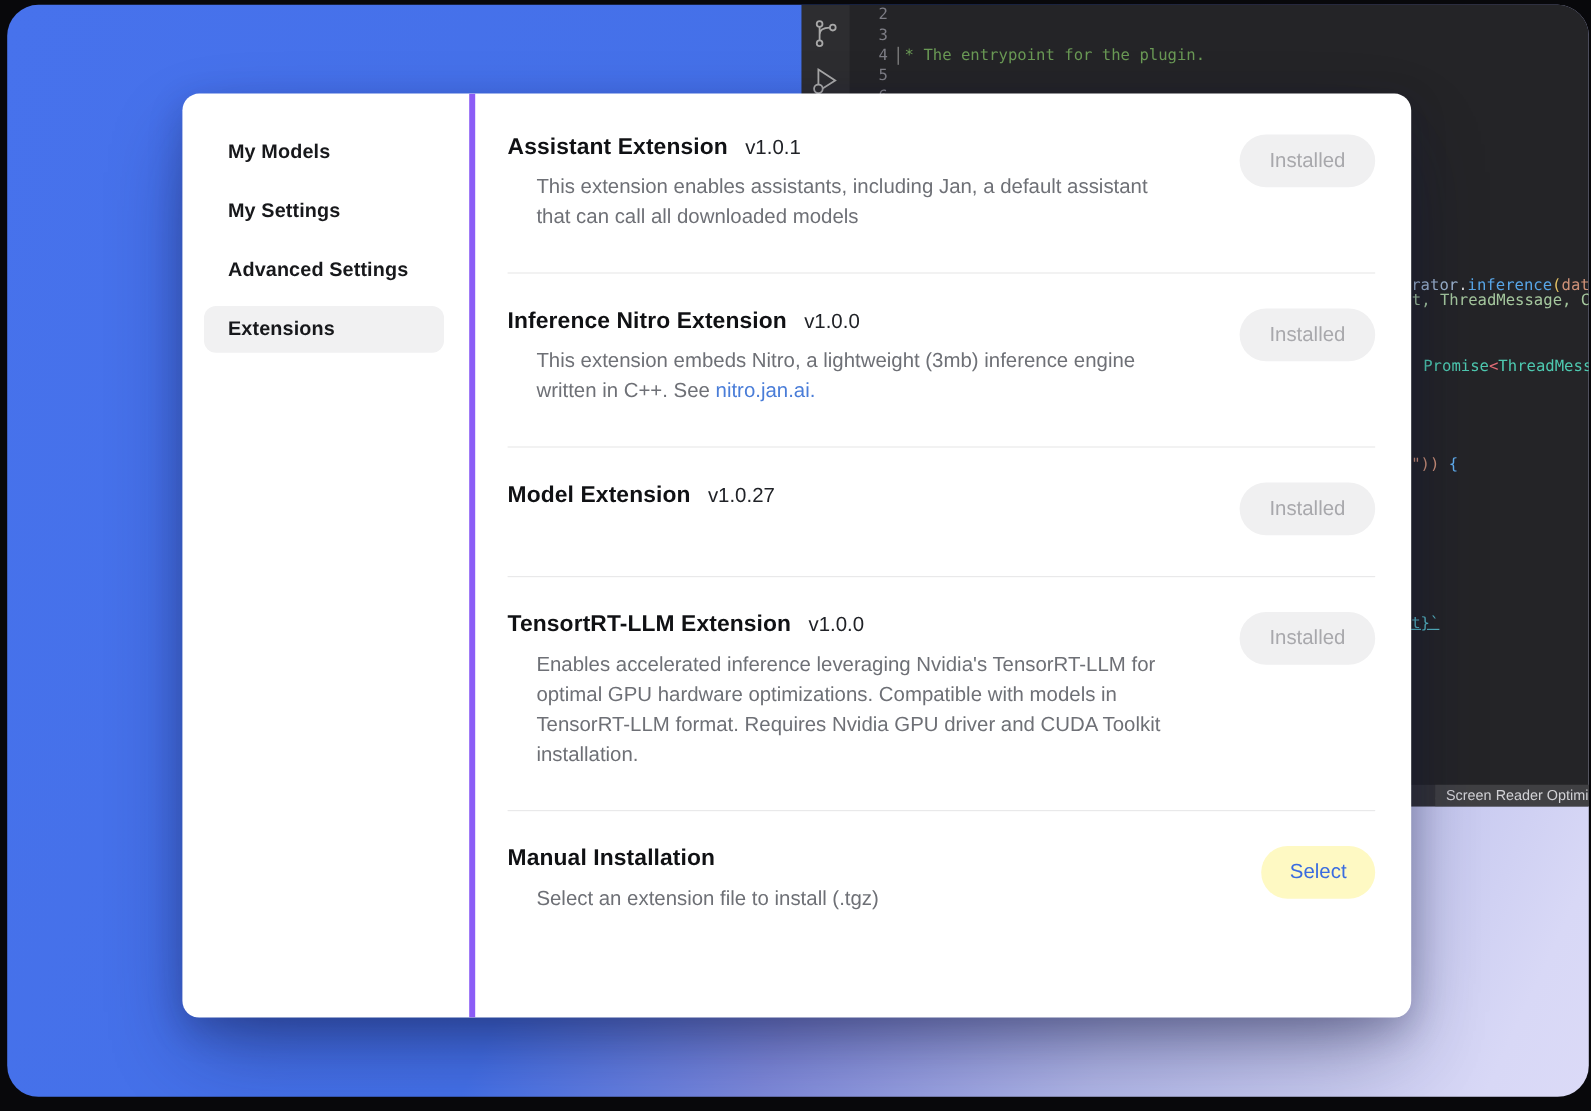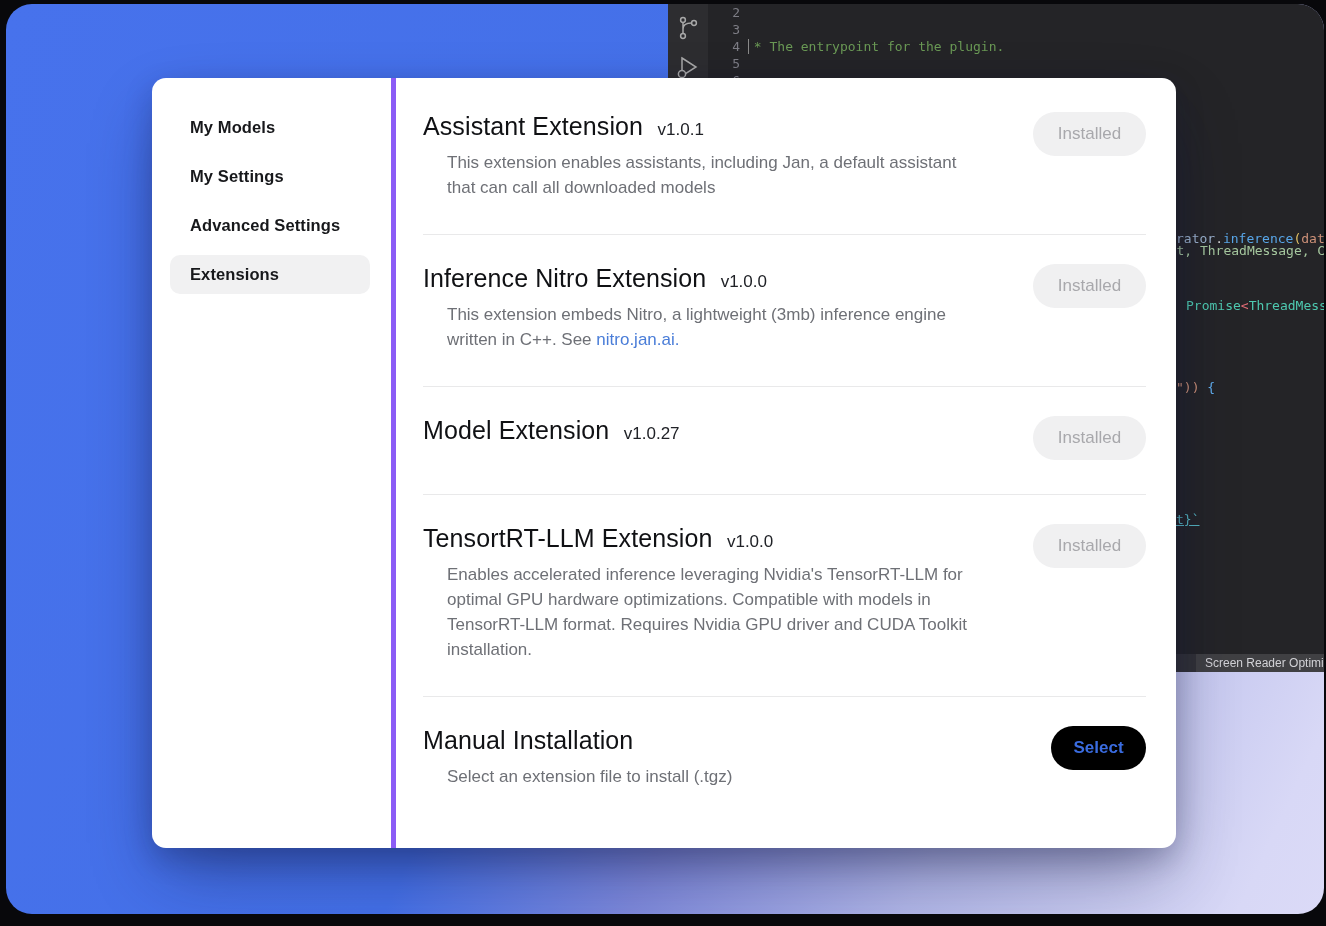--- a/index.html
+++ b/index.html
@@ -64,32 +64,32 @@
   }
   .nav-item.active{background:#f1f1f2;}
   .content{flex:1;padding:26px 30px 0 27px;box-sizing:border-box;}
   .ext-row{
     display:flex;justify-content:space-between;align-items:flex-start;
     padding:29px 0 34px;border-bottom:1px solid #e9e9ea;
   }
   .ext-row:first-child{padding-top:8px;}
   .ext-row.last{border-bottom:none;padding-bottom:0;}
   .ext-info{max-width:585px;}
-  .ext-name{font-size:25px;font-weight:400;color:#101114;letter-spacing:.1px;}
+  .ext-name{font-size:19px;font-weight:700;color:#101114;letter-spacing:.1px;}
   .ext-version{font-size:17px;font-weight:400;color:#202227;margin-left:10px;}
   .ext-desc{
     margin-top:9px;font-size:17px;line-height:25px;color:#6e7076;white-space:pre-line;margin-left:24px;
   }
   .link{color:#4a7dd8;text-decoration:none;cursor:pointer;}
   .btn{
     border:none;border-radius:22px;height:44px;display:flex;align-items:center;justify-content:center;
     font-family:"Liberation Sans", sans-serif;font-size:17px;flex:0 0 auto;
   }
   .btn-installed{min-width:113px;padding:0 20px;background:#f0f0f1;color:#a8a8ac;font-weight:500;cursor:default;}
-  .btn-select{min-width:95px;padding:0 22px;background:#000000;color:#3a6ce0;font-weight:700;cursor:pointer;}
+  .btn-select{min-width:95px;padding:0 22px;background:#fef9c3;color:#3a6ce0;font-weight:400;cursor:pointer;}
 </style>
 </head>
 <body>
 
 <div class="canvas">
 
   <div class="editor">
     <div class="activity-bar">
       <span>
         <svg width="26" height="28" viewBox="0 0 26 28" fill="none" stroke="#a8a8a8" stroke-width="1.5">

